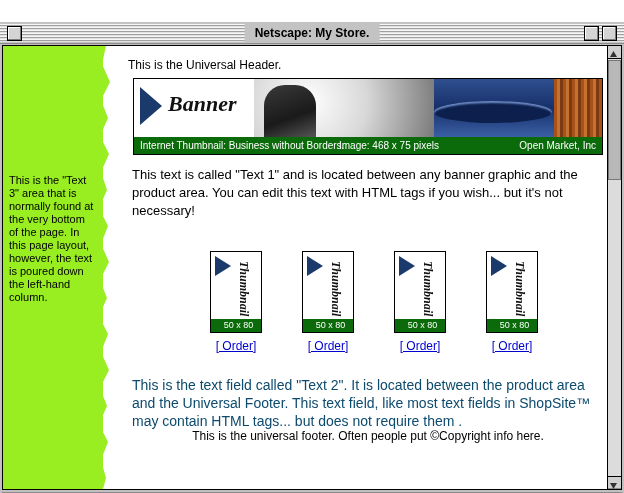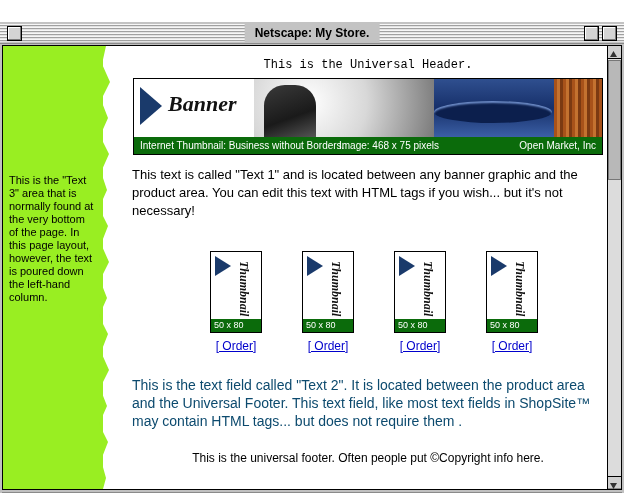--- a/index.html
+++ b/index.html
@@ -129,24 +129,23 @@
     left: 125px;
     top: 0;
     width: 493px;
     height: 443px;
   }
   .univ-header {
     position: absolute;
     left: 0;
     top: 12px;
     width: 480px;
-    text-align: center;
+    text-align: left;
     font-size: 12px;
     color: #000;
-    font-family: Liberation Mono, monospace;
   }
 
   
   .banner {
     position: absolute;
     left: 5px;
     top: 32px;
     width: 470px;
     height: 77px;
     border: 1px solid #000;
@@ -294,21 +293,21 @@
   .th-bar {
     position: absolute;
     left: 0;
     bottom: 0;
     width: 52px;
     height: 13px;
     background: #0b6b0b;
     color: #fff;
     font-size: 9px;
     line-height: 13px;
-    text-align: left;
+    text-align: center;
     padding-left: 3px;
     box-sizing: border-box;
   }
   .order {
     margin-top: 6px;
     font-size: 12px;
     color: #0000cc;
     display: inline-block;
   }
 
@@ -318,21 +317,21 @@
     left: 4px;
     top: 330px;
     width: 472px;
     font-size: 14px;
     line-height: 18px;
     color: #0c4a6e;
   }
   .footer {
     position: absolute;
     left: 0;
-    top: 405px;
+    top: 383px;
     width: 480px;
     text-align: center;
     font-size: 12px;
     color: #000;
   }
 
   
   .vscroll {
     position: absolute;
     right: 2px;

